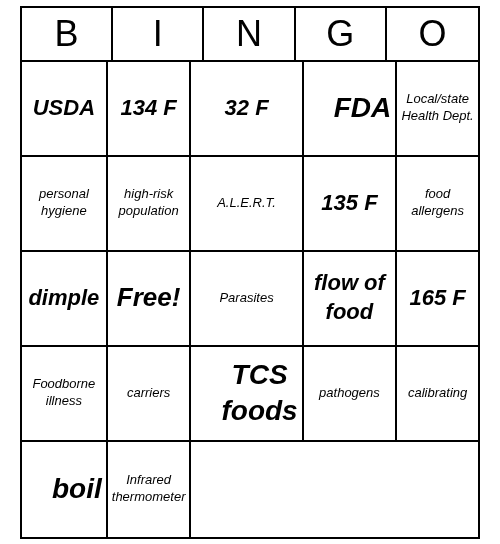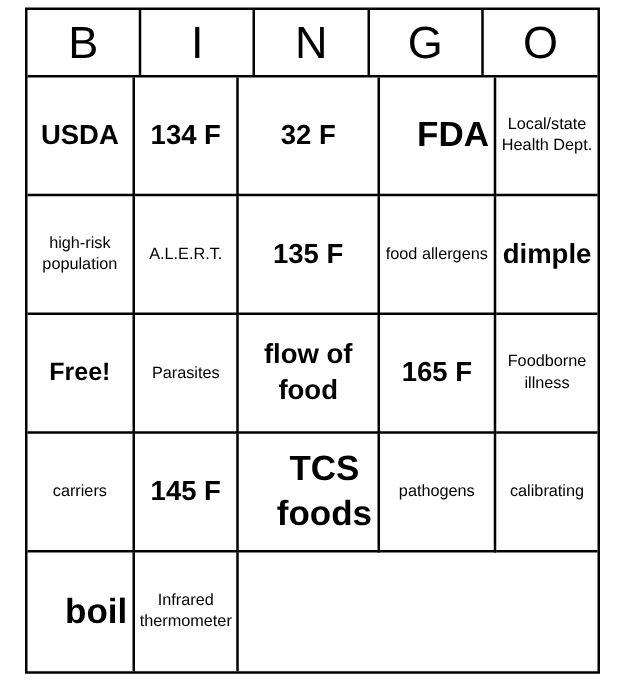--- a/index.html
+++ b/index.html
@@ -54,20 +54,21 @@
       display: flex;
       align-items: center;
       justify-content: center;
       text-align: center;
       height: 95px;
       border-right: 2px solid #000;
       border-bottom: 2px solid #000;
       padding: 4px;
       font-size: 13px;
       line-height: 1.3;
+      font-style: italic;
     }
 
     .bingo-cell:nth-child(5n) {
       border-right: none;
     }
 
     .bingo-cell:nth-child(n+21) {
       border-bottom: none;
     }
 
@@ -76,52 +77,52 @@
       font-weight: bold;
     }
 
     .bingo-cell.xlarge-text {
       font-size: 28px;
       font-weight: bold;
       padding-left: 30px;
     }
 
     .bingo-cell.free {
-      font-size: 20px;
+      font-size: 26px;
       font-weight: bold;
     }
   </style>
 </head>
 <body>
 
 <div class="bingo-container">
   <div class="bingo-header">
   <div class="bingo-header-cell">B</div>
       <div class="bingo-header-cell">I</div>
       <div class="bingo-header-cell">N</div>
       <div class="bingo-header-cell">G</div>
       <div class="bingo-header-cell">O</div>
     </div>
   <div class="bingo-grid">
   <div class="bingo-cell large-text">USDA</div>
       <div class="bingo-cell large-text">134 F</div>
       <div class="bingo-cell large-text">32 F</div>
       <div class="bingo-cell xlarge-text">FDA</div>
       <div class="bingo-cell">Local/state Health Dept.</div>
+      <div class="bingo-cell">personal hygiene</div>
       <div class="bingo-cell">high-risk population</div>
       <div class="bingo-cell">A.L.E.R.T.</div>
       <div class="bingo-cell large-text">135 F</div>
       <div class="bingo-cell">food allergens</div>
       <div class="bingo-cell large-text">dimple</div>
       <div class="bingo-cell free">Free!</div>
       <div class="bingo-cell">Parasites</div>
       <div class="bingo-cell large-text">flow of food</div>
       <div class="bingo-cell large-text">165 F</div>
       <div class="bingo-cell">Foodborne illness</div>
       <div class="bingo-cell">carriers</div>
-      <div class="bingo-cell large-text">145 F</div>
       <div class="bingo-cell xlarge-text">TCS foods</div>
       <div class="bingo-cell">pathogens</div>
       <div class="bingo-cell">calibrating</div>
       <div class="bingo-cell xlarge-text">boil</div>
       <div class="bingo-cell">Infrared thermometer</div>
     </div>
 </div>
 
 </body></html>

